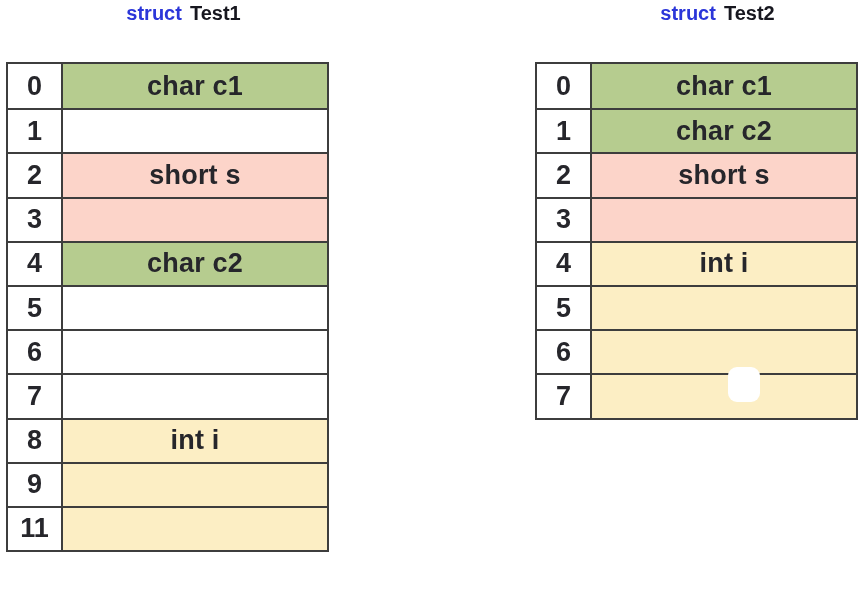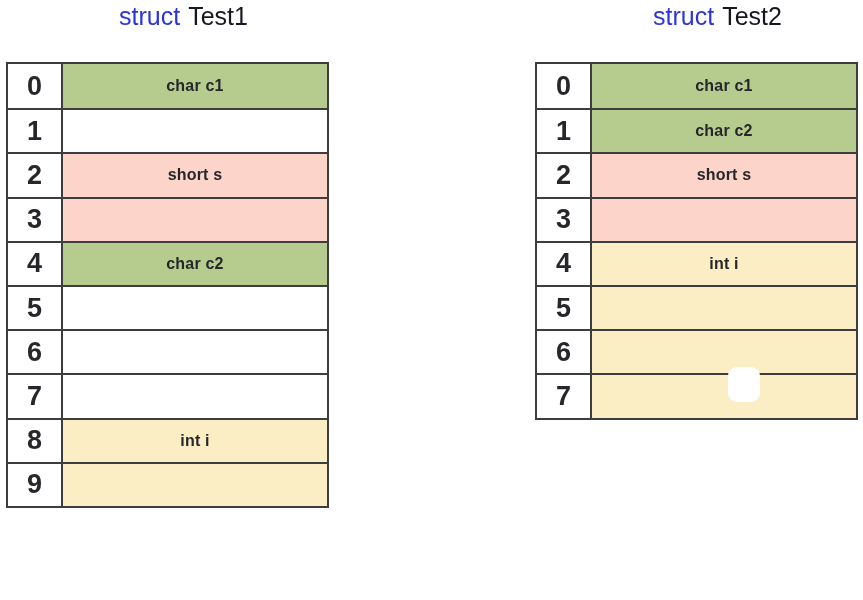--- a/index.html
+++ b/index.html
@@ -12,22 +12,22 @@
     height: 600px;
     background: #ffffff;
     font-family: "Liberation Sans", sans-serif;
     overflow: hidden;
   }
   .struct-title {
     position: absolute;
     top: 2px;
     width: 323px;
     text-align: center;
-    font-size: 25px;
-    font-weight: 400;
+    font-size: 20px;
+    font-weight: 700;
     white-space: nowrap;
   }
   #title-0 { left: 22px; }
   #title-1 { left: 556px; }
   .struct-title .kw {
     color: var(--keyword, #2b36d9);
     margin-right: 8px;
   }
   .struct-title .name {
     color: var(--title_text, #17171f);
@@ -60,21 +60,21 @@
     justify-content: center;
     font-size: 27px;
     font-weight: 600;
     color: var(--cell_text, #26262b);
   }
   .field {
     flex: 1;
     display: flex;
     align-items: center;
     justify-content: center;
-    font-size: 16px;
+    font-size: 27px;
     font-weight: 600;
     color: var(--cell_text, #26262b);
     letter-spacing: 0.2px;
   }
   .artifact {
     position: absolute;
     left: 728px;
     top: 367px;
     width: 32px;
     height: 35px;
@@ -127,20 +127,24 @@
       <div class="field" style="background: rgb(255, 255, 255);"></div>
     </div>
     <div class="row">
       <div class="offset">8</div>
       <div class="field" style="background: rgb(252, 238, 196);">int i</div>
     </div>
     <div class="row">
       <div class="offset">9</div>
       <div class="field" style="background: rgb(252, 238, 196);"></div>
     </div>
+    <div class="row">
+      <div class="offset">11</div>
+      <div class="field" style="background: rgb(252, 238, 196);"></div>
+    </div>
   </div>
 <div class="struct-table" id="table-1">
     <div class="row">
       <div class="offset">0</div>
       <div class="field" style="background: rgb(182, 204, 143);">char c1</div>
     </div>
     <div class="row">
       <div class="offset">1</div>
       <div class="field" style="background: rgb(182, 204, 143);">char c2</div>
     </div>

